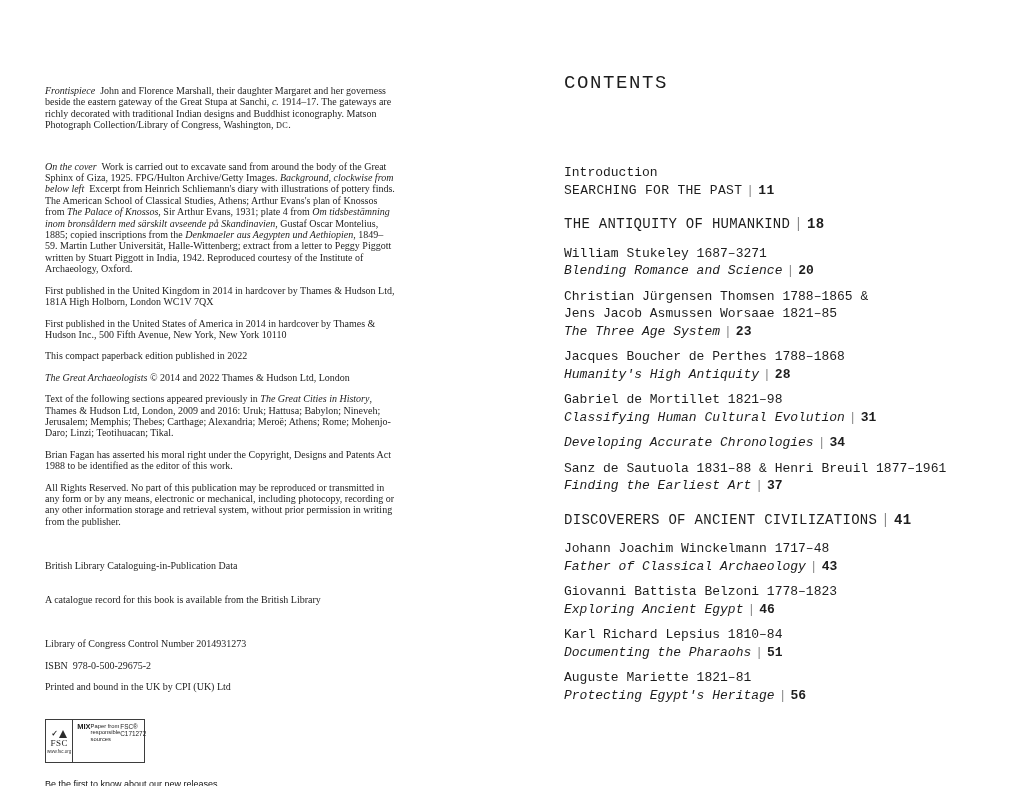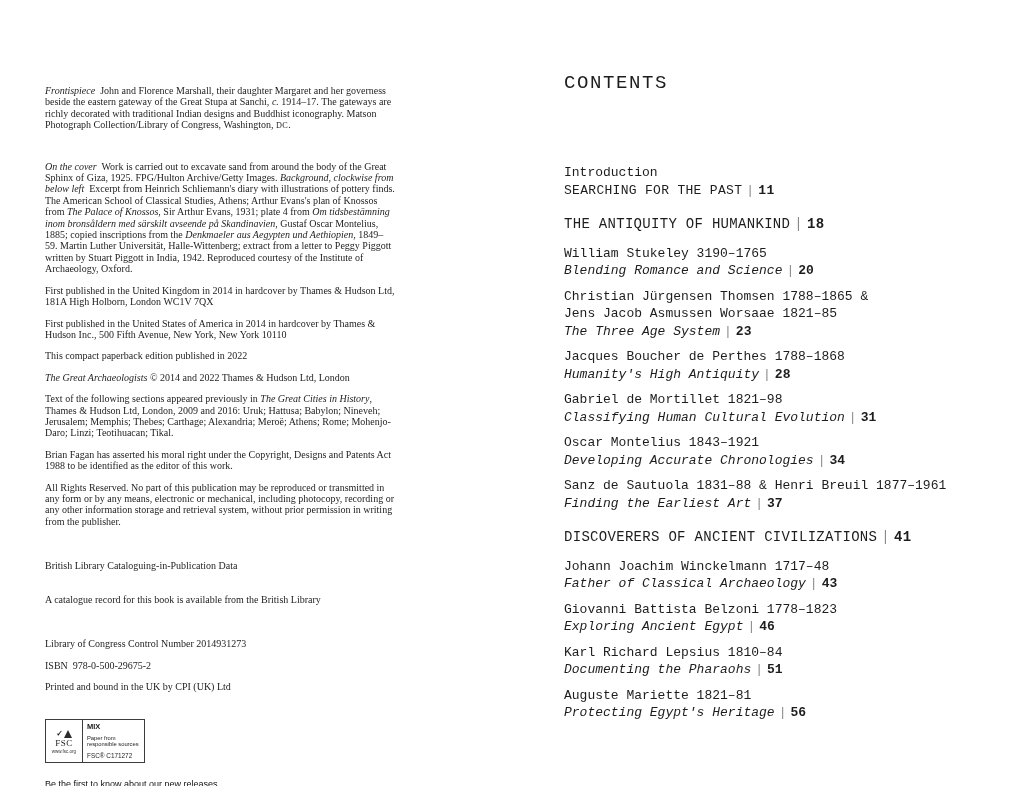--- a/index.html
+++ b/index.html
@@ -23,21 +23,21 @@
   }
   .fsc-left{
     width:34px;border-right:1px solid #3d3d3d;display:flex;flex-direction:column;
     align-items:center;justify-content:center;gap:1px;padding:2px 1px;
   }
   .fsc-mark{display:flex;align-items:flex-end;height:10px;}
   .fsc-check{font-size:8px;line-height:8px;font-weight:bold;}
   .fsc-tree{width:0;height:0;border-left:4px solid transparent;border-right:4px solid transparent;border-bottom:8px solid #2b2b2b;display:inline-block;margin-left:1px;}
   .fsc-brand{font-size:9px;font-weight:normal;letter-spacing:0.5px;line-height:9px;}
   .fsc-url{font-size:4.5px;line-height:5px;font-family:"Liberation Sans",sans-serif;color:#333;}
-  .fsc-right{flex:1;display:flex;flex-direction:column;justify-content:space-between;padding:3px 4px;font-family:"Liberation Sans",sans-serif;}
+  .fsc-right{flex:1;display:flex;flex-direction:row;justify-content:space-between;padding:3px 4px;font-family:"Liberation Sans",sans-serif;}
   .fsc-mix{font-size:7.5px;font-weight:bold;line-height:8px;}
   .fsc-desc{font-size:5.8px;line-height:6.6px;color:#222;}
   .fsc-code{font-size:6.4px;line-height:7px;}
   
   .footer{font-family:"Liberation Sans",sans-serif;font-size:9px;line-height:11px;color:#111;}
   
   .right-page{position:absolute;left:564px;top:72px;width:390px;font-family:Liberation Mono, monospace;}
   .toc-title{font-size:19px;font-weight:normal;letter-spacing:1.6px;margin:0 0 70px 0;}
   .toc-intro{}
   .toc-name{font-size:13px;line-height:17.5px;}
@@ -110,42 +110,41 @@
   <h1 class="toc-title">CONTENTS</h1>
 
   <div class="toc-intro">
     <div class="toc-name">Introduction</div>
     <div class="toc-caps"><span>SEARCHING FOR THE PAST</span><span class="bar">|</span><span class="pg">11</span></div>
   </div>
 
   <div class="toc-sec"><span>THE ANTIQUITY OF HUMANKIND</span><span class="bar">|</span><span class="pg">18</span></div>
 
   <div class="toc-entry">
-    <div class="toc-name">William Stukeley 3190–1765</div>
+    <div class="toc-name">William Stukeley 1687–3271</div>
     <div class="toc-sub"><span>Blending Romance and Science</span><span class="bar">|</span><span class="pg">20</span></div>
   </div>
 
   <div class="toc-entry">
     <div class="toc-name">Christian Jürgensen Thomsen 1788–1865 &amp;</div>
     <div class="toc-name">Jens Jacob Asmussen Worsaae 1821–85</div>
     <div class="toc-sub"><span>The Three Age System</span><span class="bar">|</span><span class="pg">23</span></div>
   </div>
 
   <div class="toc-entry">
     <div class="toc-name">Jacques Boucher de Perthes 1788–1868</div>
     <div class="toc-sub"><span>Humanity's High Antiquity</span><span class="bar">|</span><span class="pg">28</span></div>
   </div>
 
   <div class="toc-entry">
     <div class="toc-name">Gabriel de Mortillet 1821–98</div>
     <div class="toc-sub"><span>Classifying Human Cultural Evolution</span><span class="bar">|</span><span class="pg">31</span></div>
   </div>
 
   <div class="toc-entry">
-    <div class="toc-name">Oscar Montelius 1843–1921</div>
     <div class="toc-sub"><span>Developing Accurate Chronologies</span><span class="bar">|</span><span class="pg">34</span></div>
   </div>
 
   <div class="toc-entry">
     <div class="toc-name">Sanz de Sautuola 1831–88 &amp; Henri Breuil 1877–1961</div>
     <div class="toc-sub"><span>Finding the Earliest Art</span><span class="bar">|</span><span class="pg">37</span></div>
   </div>
 
   <div class="toc-sec"><span>DISCOVERERS OF ANCIENT CIVILIZATIONS</span><span class="bar">|</span><span class="pg">41</span></div>
 

